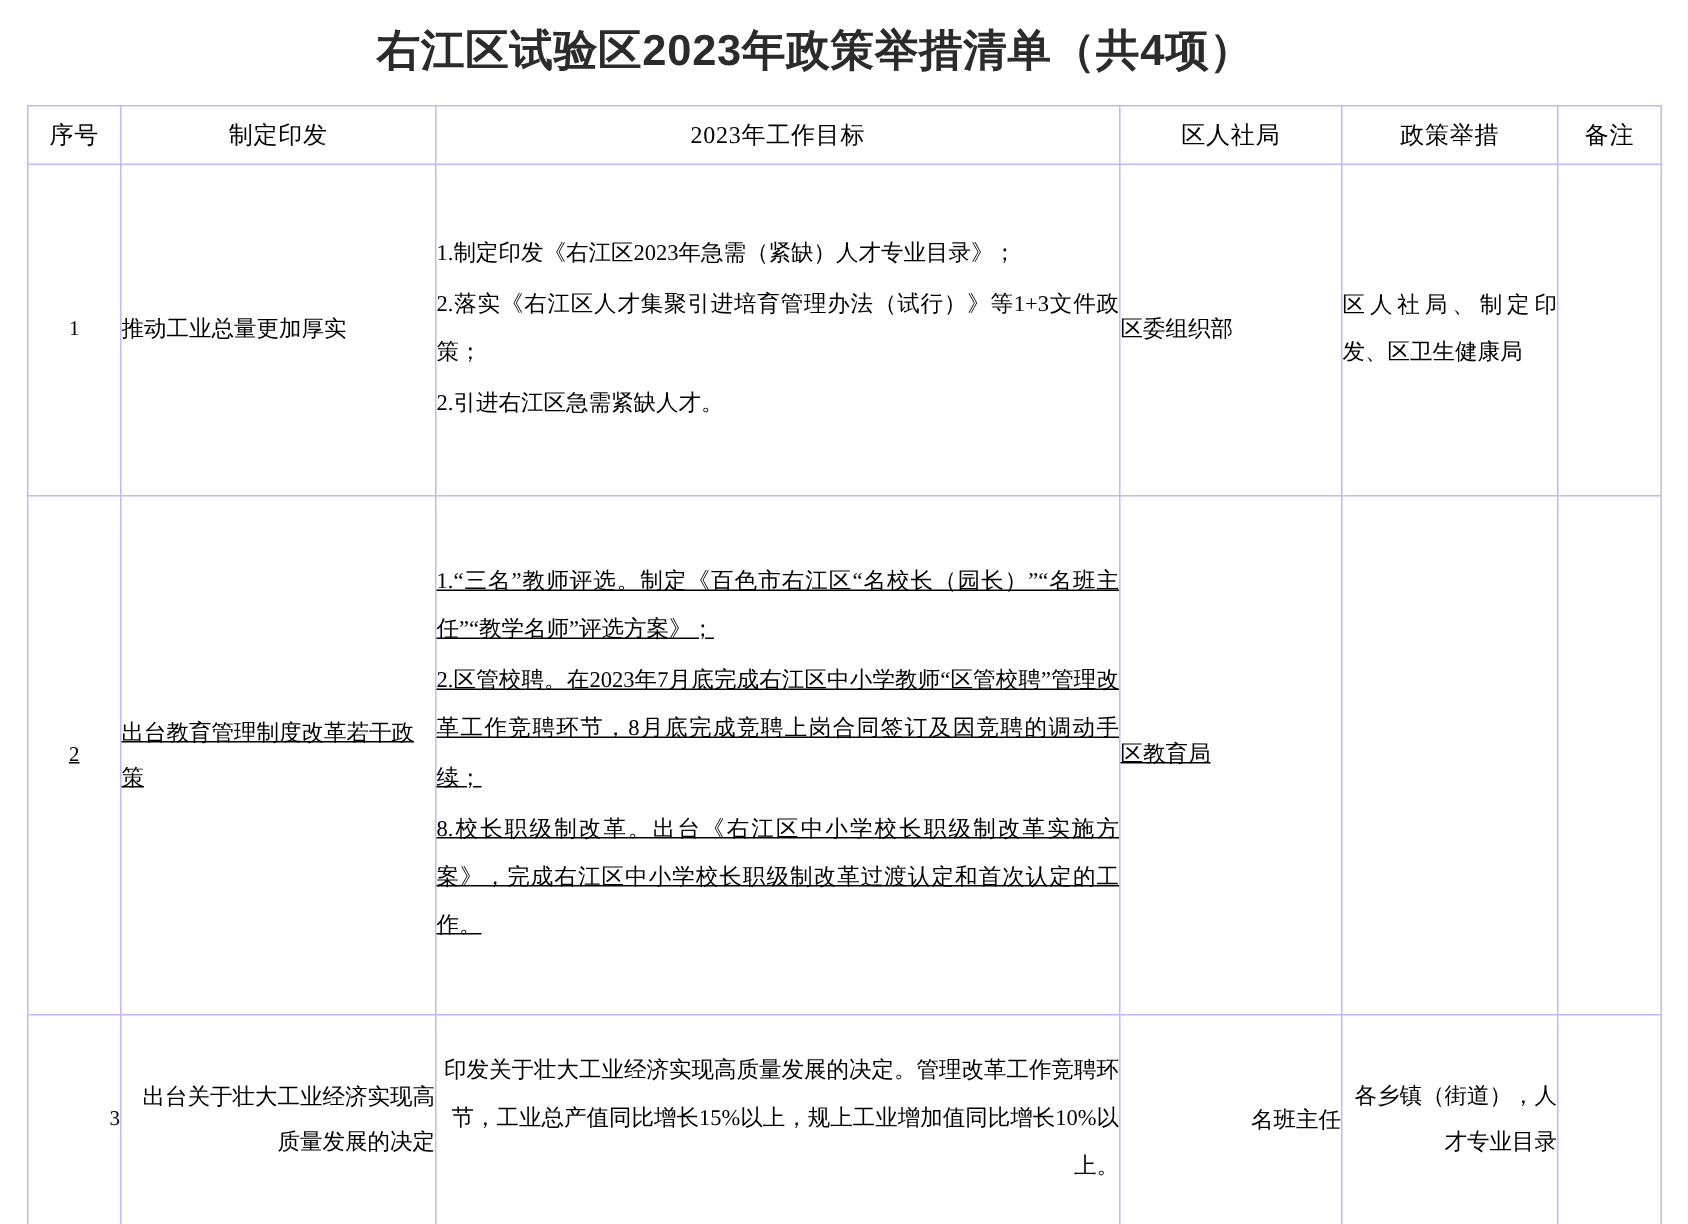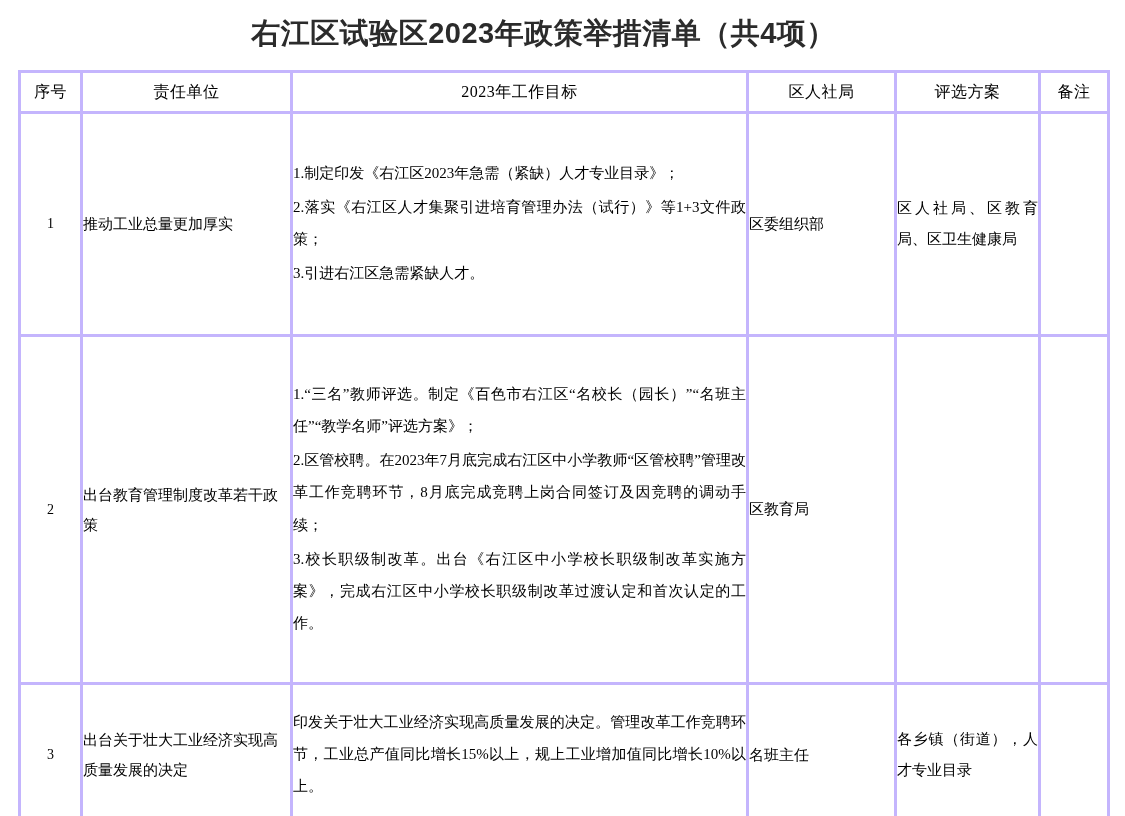--- a/index.html
+++ b/index.html
@@ -35,21 +35,21 @@
     box-sizing: border-box;
   }
   table.policy-table {
     border-collapse: collapse;
     width: 1089px;
     table-layout: fixed;
     font-size: 15px;
   }
   table.policy-table th,
   table.policy-table td {
-    border: 3px solid #c4b5fd;
+    border: 1px solid #c4b5fd;
     padding: 0;
     vertical-align: middle;
     font-weight: normal;
   }
   th.hdr {
     height: 38px;
     text-align: center;
     font-size: 16px;
     letter-spacing: 0.5px;
   }
@@ -94,22 +94,22 @@
     font-size: 15px;
     line-height: 2.05;
     text-align: justify;
     text-justify: inter-ideograph;
   }
   td.remark {
     text-align: center;
     font-size: 15px;
   }
   .row-1 td { height: 220px; }
-  .row-2 td { height: 345px; }
-  .row-3 td { height: 140px; }
+  .row-2 td { height: 345px; text-decoration: underline; }
+  .row-3 td { height: 140px; text-align: right; }
 </style>
 </head>
 <body>
 
 <div class="page">
 
   <div class="doc-title">右江区试验区2023年政策举措清单（共4项）</div>
 
   <div class="table-wrap">
     <table class="policy-table">
@@ -117,47 +117,47 @@
         <col class="c-seq">
         <col class="c-measure">
         <col class="c-goal">
         <col class="c-resp">
         <col class="c-coop">
         <col class="c-remark">
       </colgroup>
       <thead>
         <tr>
           <th class="hdr">序号</th>
-          <th class="hdr">责任单位</th>
+          <th class="hdr">制定印发</th>
           <th class="hdr">2023年工作目标</th>
           <th class="hdr">区人社局</th>
-          <th class="hdr">评选方案</th>
+          <th class="hdr">政策举措</th>
           <th class="hdr">备注</th>
         </tr>
       </thead>
       <tbody>
         <tr class="row-1">
           <td class="seq">1</td>
           <td class="measure">推动工业总量更加厚实</td>
           <td class="goal">
             <p>1.制定印发《右江区2023年急需（紧缺）人才专业目录》；</p>
             <p>2.落实《右江区人才集聚引进培育管理办法（试行）》等1+3文件政策；</p>
-            <p>3.引进右江区急需紧缺人才。</p>
+            <p>2.引进右江区急需紧缺人才。</p>
           </td>
           <td class="resp">区委组织部</td>
-          <td class="coop">区人社局、区教育局、区卫生健康局</td>
+          <td class="coop">区人社局、制定印发、区卫生健康局</td>
           <td class="remark"></td>
         </tr>
         <tr class="row-2">
           <td class="seq">2</td>
           <td class="measure">出台教育管理制度改革若干政策</td>
           <td class="goal">
             <p>1.“三名”教师评选。制定《百色市右江区“名校长（园长）”“名班主任”“教学名师”评选方案》；</p>
             <p>2.区管校聘。在2023年7月底完成右江区中小学教师“区管校聘”管理改革工作竞聘环节，8月底完成竞聘上岗合同签订及因竞聘的调动手续；</p>
-            <p>3.校长职级制改革。出台《右江区中小学校长职级制改革实施方案》，完成右江区中小学校长职级制改革过渡认定和首次认定的工作。</p>
+            <p>8.校长职级制改革。出台《右江区中小学校长职级制改革实施方案》，完成右江区中小学校长职级制改革过渡认定和首次认定的工作。</p>
           </td>
           <td class="resp">区教育局</td>
           <td class="coop"></td>
           <td class="remark"></td>
         </tr>
         <tr class="row-3">
           <td class="seq">3</td>
           <td class="measure">出台关于壮大工业经济实现高质量发展的决定</td>
           <td class="goal">
             <p>印发关于壮大工业经济实现高质量发展的决定。管理改革工作竞聘环节，工业总产值同比增长15%以上，规上工业增加值同比增长10%以上。</p>

